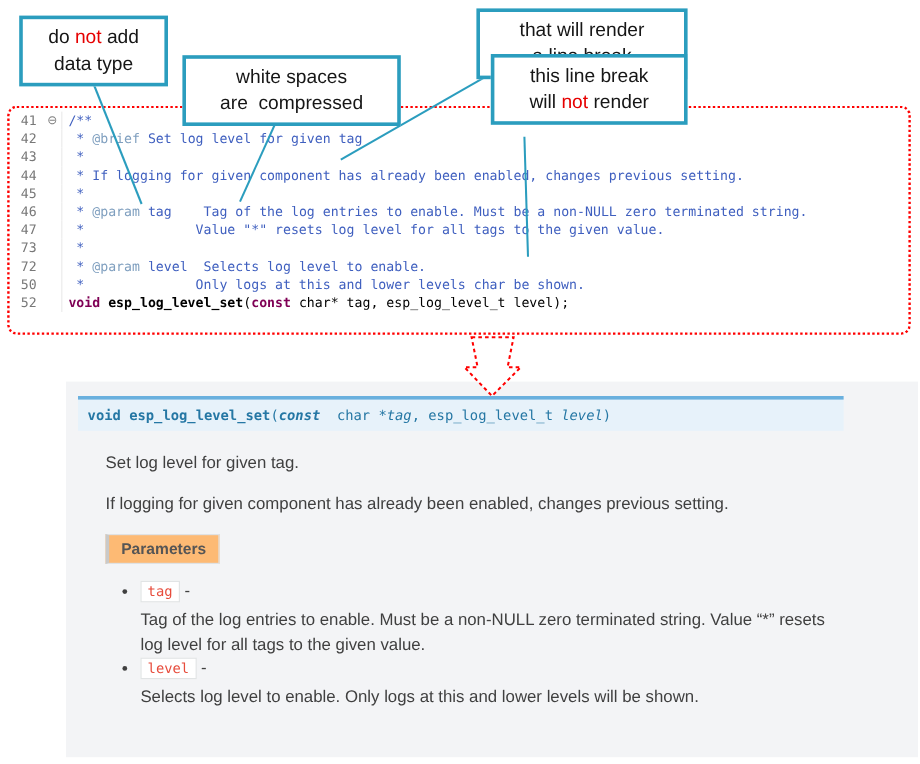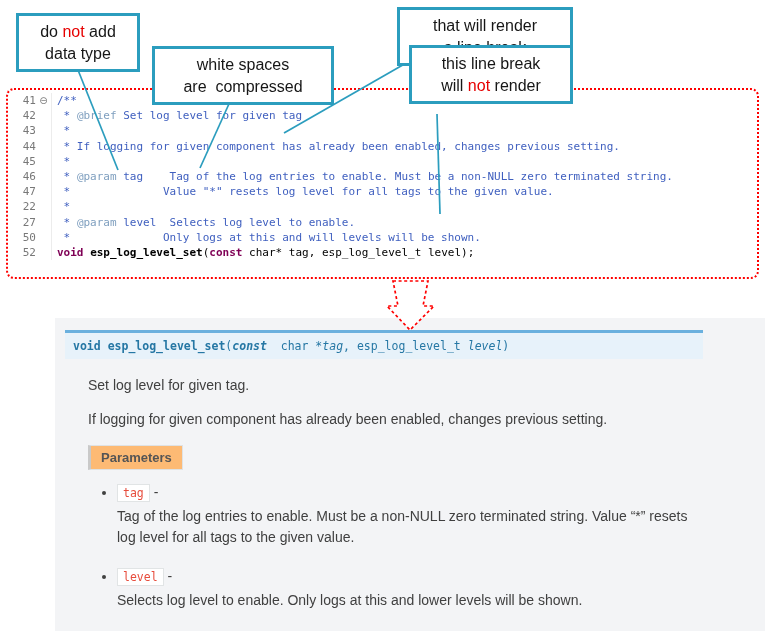--- a/index.html
+++ b/index.html
@@ -17,21 +17,21 @@
 
   
   #overlay{position:absolute;left:0;top:0;z-index:4;pointer-events:none;}
   .connector{stroke:#2b9dbe;stroke-width:1.7;}
   .big-arrow{fill:#ffffff;stroke:#ff0000;stroke-width:1.7;stroke-dasharray:3 2.6;}
 
   
   #editor{position:absolute;left:6px;top:88px;width:753px;height:191px;box-sizing:border-box;
           border:2px dotted #ff0000;border-radius:8px;background:#ffffff;padding:3px 2px 0 4px;z-index:1;}
   .code-row{display:flex;font-family:"DejaVu Sans Mono",monospace;font-size:11px;line-height:15.2px;white-space:pre;}
-  .gut-num{flex:none;width:24px;text-align:right;color:#787878;}
+  .gut-num{flex:none;width:24px;text-align:center;color:#787878;}
   .gut-fold{flex:none;width:15px;text-align:center;color:#808080;font-size:10px;
             font-family:"DejaVu Sans",sans-serif;border-right:1px solid #ececec;margin-right:5px;}
   .tok-cm{color:#3f5fbf;}
   .tok-tag{color:#7f9fbf;}
   .tok-kw{color:#7f0055;font-weight:bold;}
   .tok-fn{color:#000000;font-weight:bold;}
   .tok-pl{color:#000000;}
 
   
   #docs{position:absolute;left:55px;top:318px;width:710px;height:313px;background:#f3f4f6;z-index:2;
@@ -42,21 +42,21 @@
   .sg-kw{font-weight:bold;}
   .sg-kwi{font-weight:bold;font-style:italic;}
   .sg-name{font-weight:bold;}
   .sg-arg{font-style:italic;}
   .sg-pl{}
   #doc-body{margin-left:33px;}
   .doc-para{margin:18px 0 0 0;max-width:625px;}
   #params-label{display:inline-block;margin-top:18px;background:#fdba74;border:1px solid #dfe2e4;
                 border-left:3px solid #c9c9c9;padding:4px 10px;font-size:13px;font-weight:bold;color:#555555;}
   #params-list{margin:14px 0 0 0;padding:0 0 0 29px;list-style:disc;color:#404040;}
-  #params-list li + li{margin-top:20px;}
+  #params-list li + li{}
   .code-badge{font-family:"DejaVu Sans Mono",monospace;font-size:11.5px;color:#e74c3c;background:#ffffff;
               border:1px solid #e1e4e5;padding:1px 5px;}
   .param-sep{color:#404040;}
   .param-desc{margin-top:6px;max-width:572px;line-height:1.5;}
 </style>
 </head>
 <body>
 
 <div id="canvas">
 
@@ -90,23 +90,23 @@
 
   <div id="editor">
     <div id="code-lines">
         <div class="code-row"><span class="gut-num">41</span><span class="gut-fold">⊖</span><span class="code-text"><span class="tok-cm">/**</span></span></div>
         <div class="code-row"><span class="gut-num">42</span><span class="gut-fold"></span><span class="code-text"><span class="tok-cm"> * </span><span class="tok-tag">@brief</span><span class="tok-cm"> Set log level for given tag</span></span></div>
         <div class="code-row"><span class="gut-num">43</span><span class="gut-fold"></span><span class="code-text"><span class="tok-cm"> *</span></span></div>
         <div class="code-row"><span class="gut-num">44</span><span class="gut-fold"></span><span class="code-text"><span class="tok-cm"> * If logging for given component has already been enabled, changes previous setting.</span></span></div>
         <div class="code-row"><span class="gut-num">45</span><span class="gut-fold"></span><span class="code-text"><span class="tok-cm"> *</span></span></div>
         <div class="code-row"><span class="gut-num">46</span><span class="gut-fold"></span><span class="code-text"><span class="tok-cm"> * </span><span class="tok-tag">@param</span><span class="tok-cm"> tag    Tag of the log entries to enable. Must be a non-NULL zero terminated string.</span></span></div>
         <div class="code-row"><span class="gut-num">47</span><span class="gut-fold"></span><span class="code-text"><span class="tok-cm"> *              Value "*" resets log level for all tags to the given value.</span></span></div>
-        <div class="code-row"><span class="gut-num">22</span><span class="gut-fold"></span><span class="code-text"><span class="tok-cm"> *</span></span></div>
-        <div class="code-row"><span class="gut-num">27</span><span class="gut-fold"></span><span class="code-text"><span class="tok-cm"> * </span><span class="tok-tag">@param</span><span class="tok-cm"> level  Selects log level to enable.</span></span></div>
-        <div class="code-row"><span class="gut-num">50</span><span class="gut-fold"></span><span class="code-text"><span class="tok-cm"> *              Only logs at this and will levels will be shown.</span></span></div>
+        <div class="code-row"><span class="gut-num">73</span><span class="gut-fold"></span><span class="code-text"><span class="tok-cm"> *</span></span></div>
+        <div class="code-row"><span class="gut-num">72</span><span class="gut-fold"></span><span class="code-text"><span class="tok-cm"> * </span><span class="tok-tag">@param</span><span class="tok-cm"> level  Selects log level to enable.</span></span></div>
+        <div class="code-row"><span class="gut-num">50</span><span class="gut-fold"></span><span class="code-text"><span class="tok-cm"> *              Only logs at this and lower levels char be shown.</span></span></div>
         <div class="code-row"><span class="gut-num">52</span><span class="gut-fold"></span><span class="code-text"><span class="tok-kw">void</span><span class="tok-pl"> </span><span class="tok-fn">esp_log_level_set</span><span class="tok-pl">(</span><span class="tok-kw">const</span><span class="tok-pl"> char* tag, esp_log_level_t level);</span></span></div>
       </div>
   </div>
 
   <div id="docs">
     <div id="signature"><span class="sg-kw">void</span><span class="sg-pl"> </span><span class="sg-name">esp_log_level_set</span><span class="sg-pl">(</span><span class="sg-kwi">const</span><span class="sg-pl">  char *</span><span class="sg-arg">tag</span><span class="sg-pl">, esp_log_level_t </span><span class="sg-arg">level</span><span class="sg-pl">)</span></div>
     <div id="doc-body">
       <p class="doc-para">Set log level for given tag.</p>
       <p class="doc-para">If logging for given component has already been enabled, changes previous setting.</p>
       <div id="params-label">Parameters</div>

